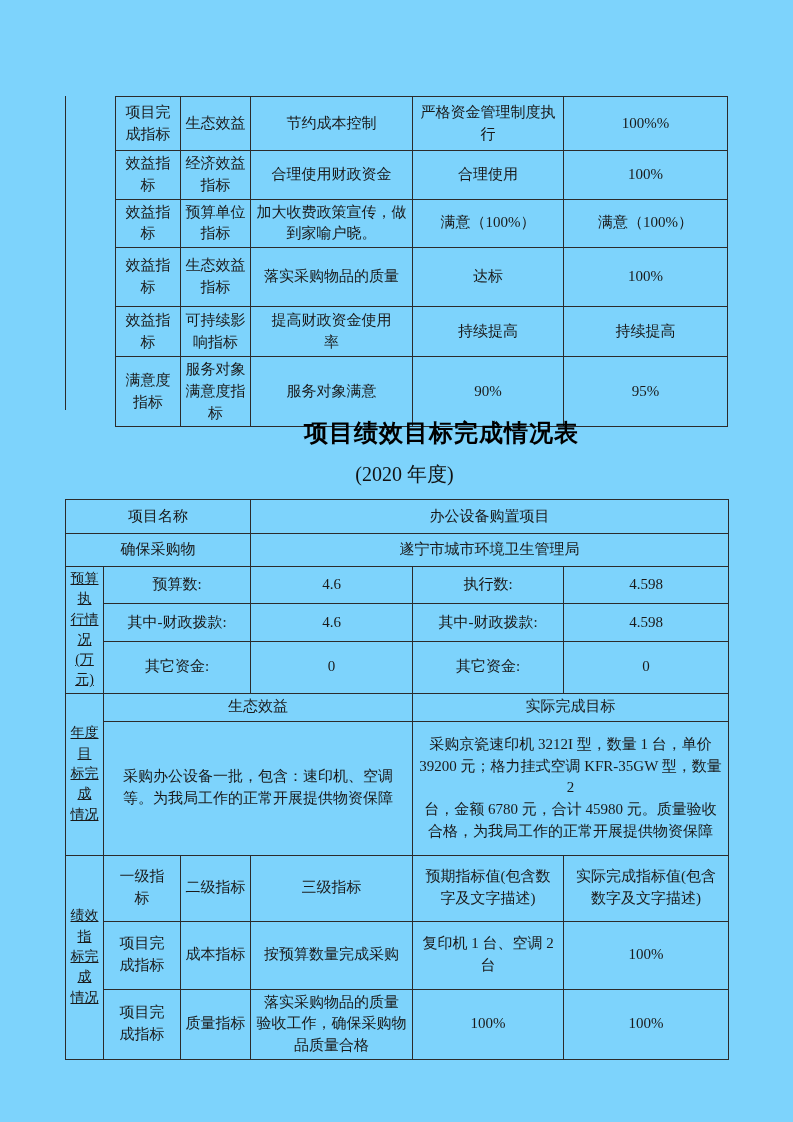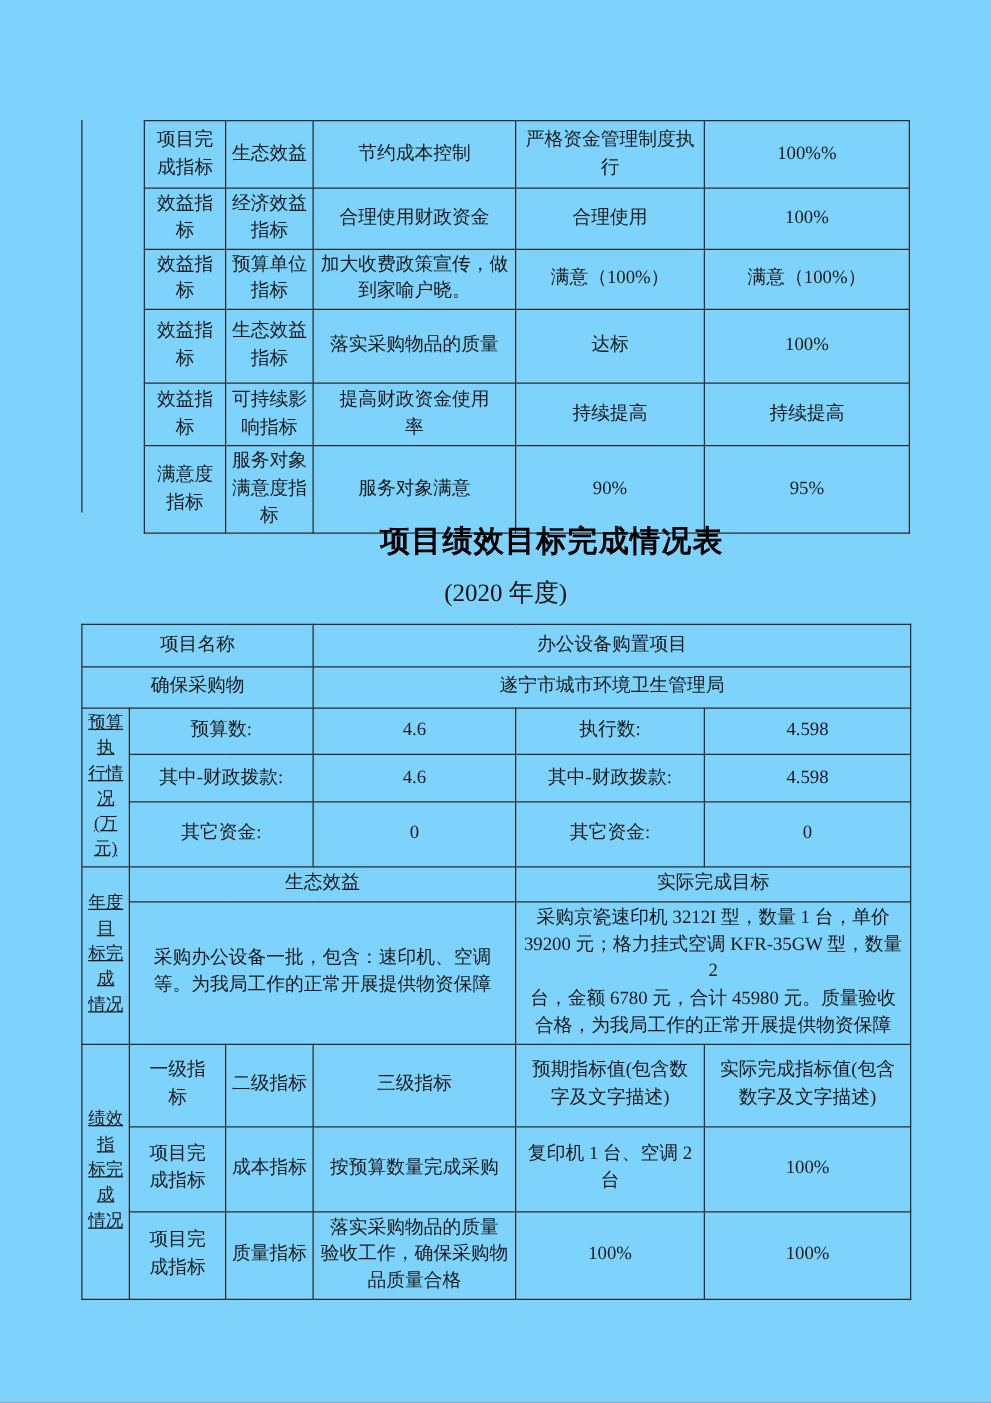--- a/index.html
+++ b/index.html
@@ -53,21 +53,21 @@
     font-size: 20px;
     color: #111;
   }
   .page-number {
     position: absolute;
     left: 0; top: 1037px; width: 793px;
     text-align: center;
     font-size: 13px;
     color: #111;
   }
-  td.justify-cell { text-align: center; padding: 2px 5px; }
+  td.justify-cell { text-align: center; padding: 12px 5px; }
   td.small-group { font-size: 14px; padding: 2px 1px; text-decoration: underline; }
 </style>
 </head>
 <body>
 
 <div class="page">
 
   <div class="cont-border"></div>
 
   <table class="toptable">

